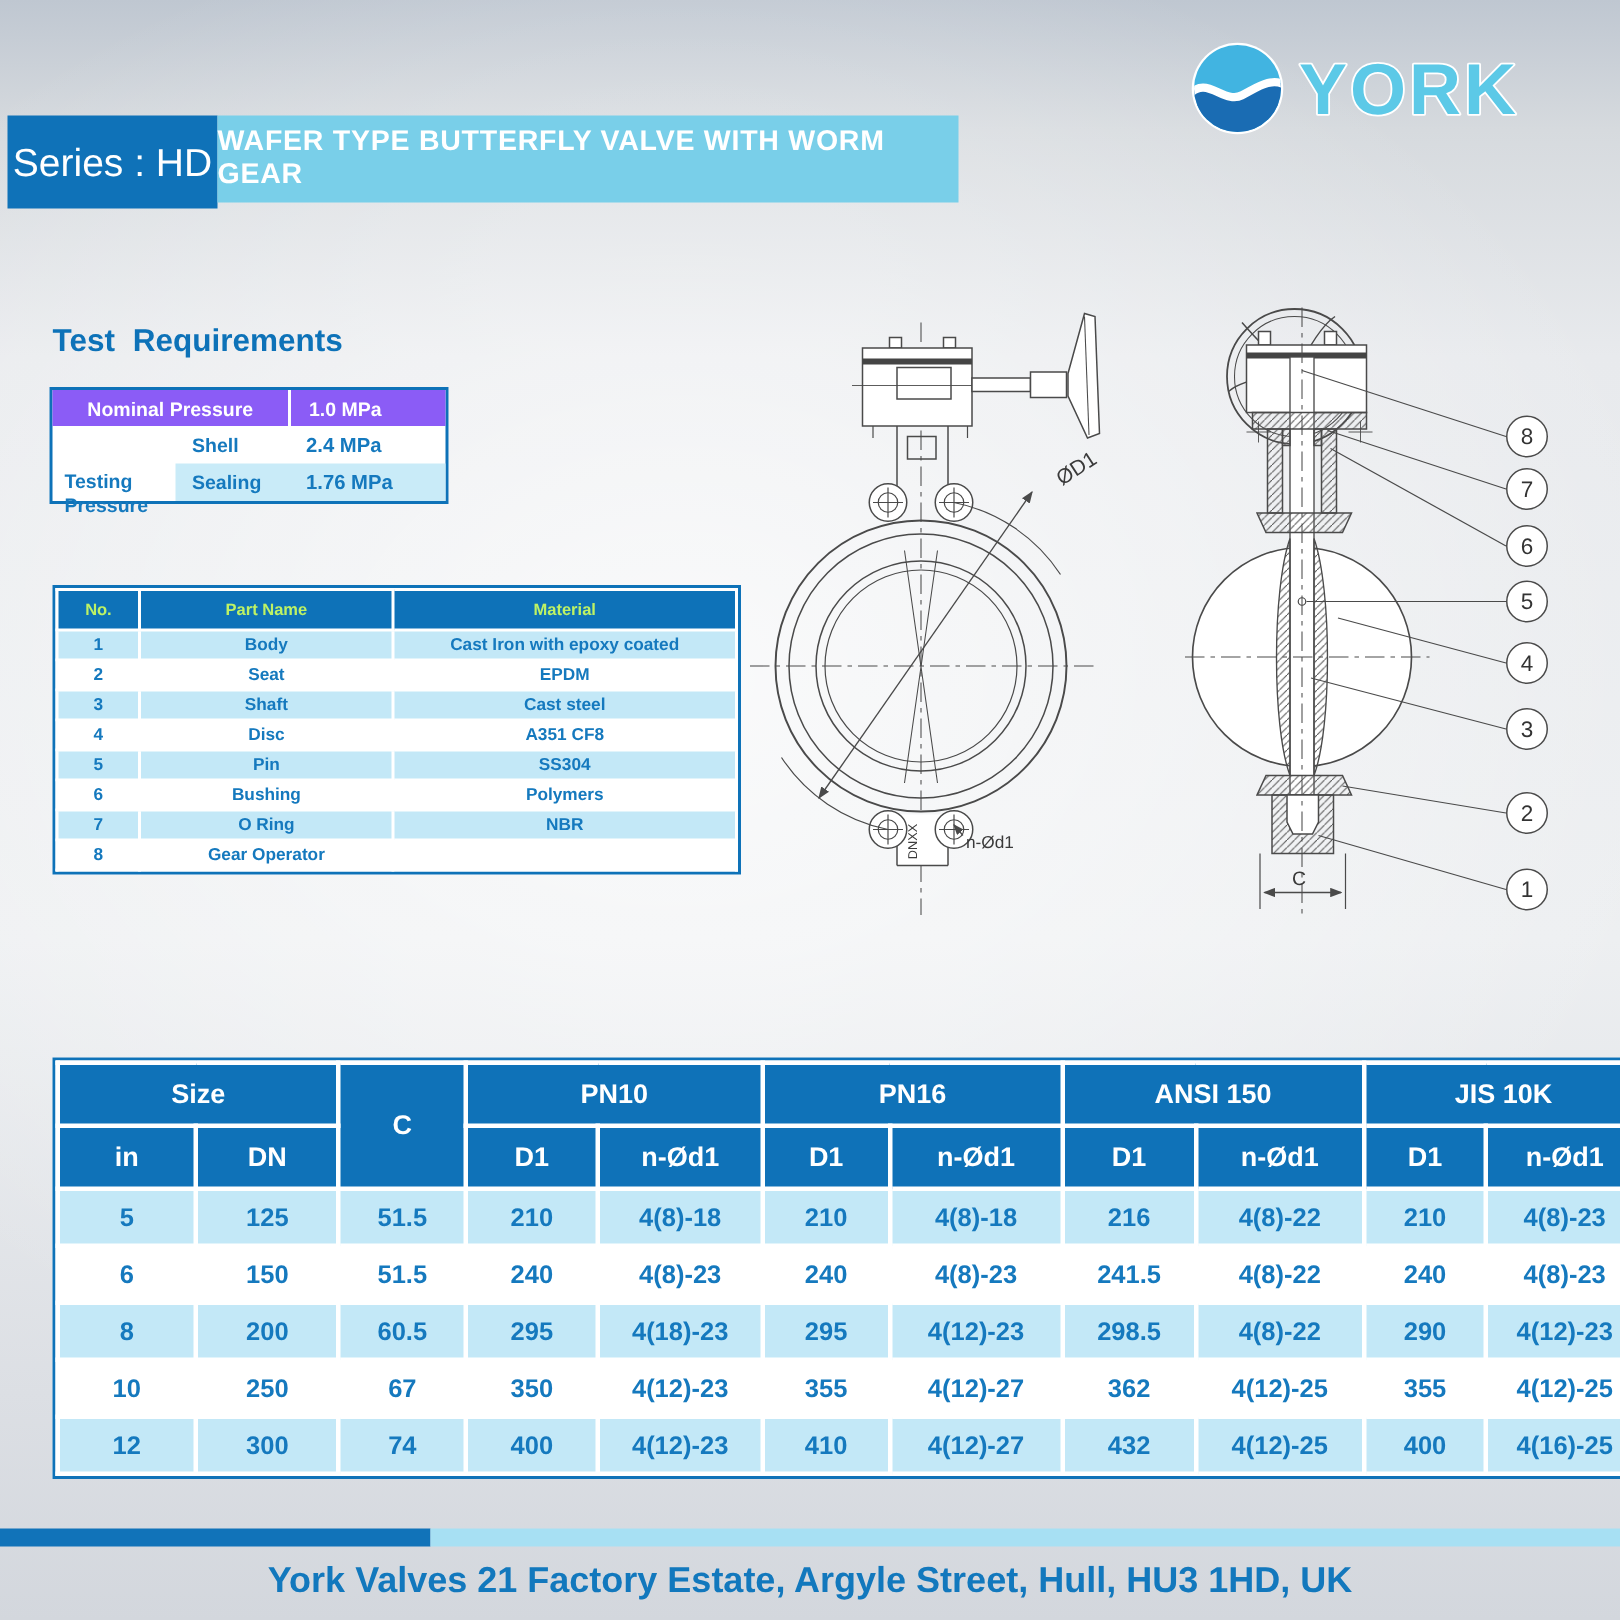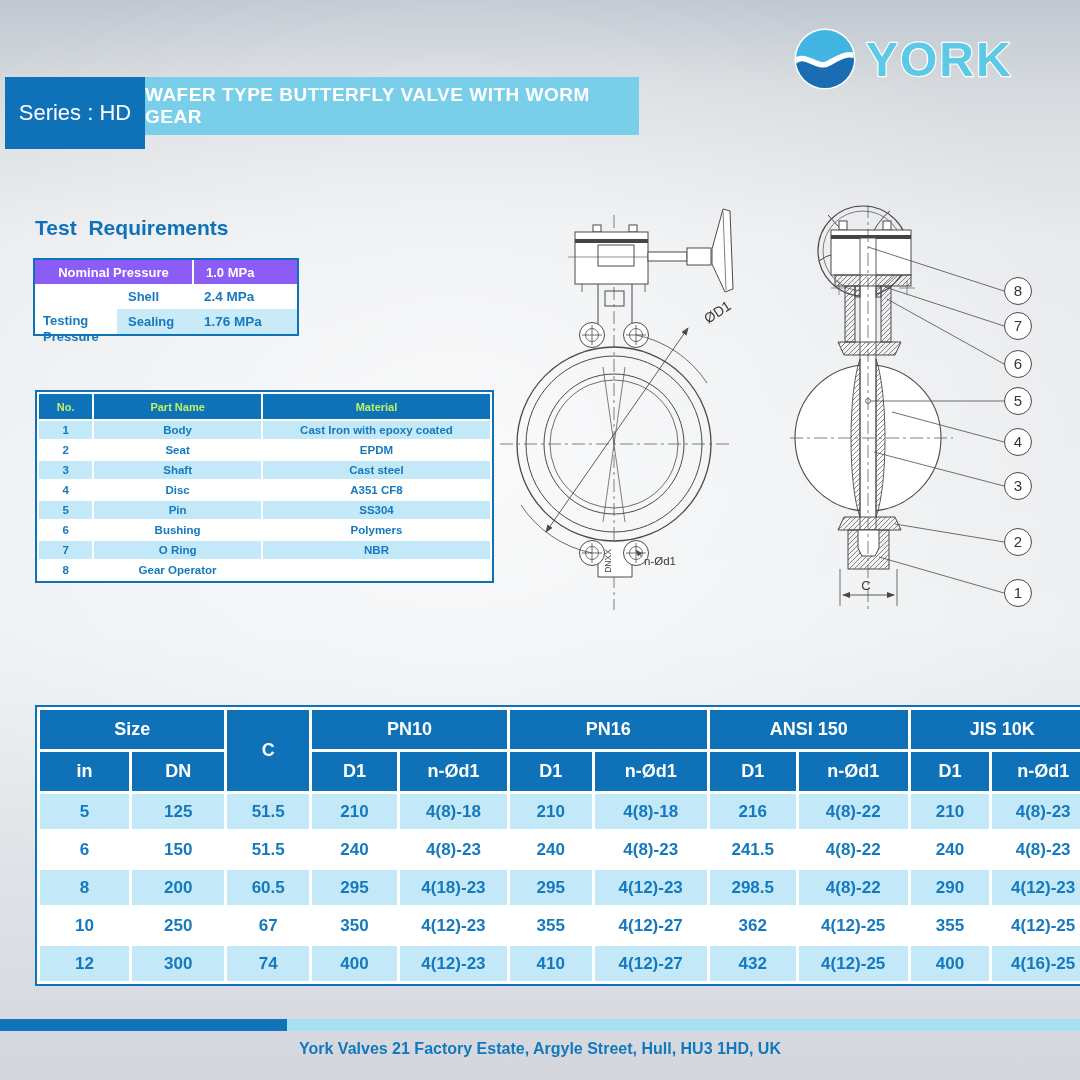--- a/index.html
+++ b/index.html
@@ -6,22 +6,22 @@
   .page{
     position:relative;width:1080px;height:1080px;overflow:hidden;
     font-family:"Liberation Sans",sans-serif;
     background:
       radial-gradient(ellipse 950px 720px at 42% 42%, rgba(255,255,255,.75), rgba(255,255,255,0) 72%),
       linear-gradient(180deg,#bfc7d1 0%,#d6dade 8%,#e8eaed 22%,#edeff1 58%,#dcdfe4 86%,#d3d7dd 100%);
   }
   .abs{position:absolute;}
   
   .logo-svg{left:792px;top:22px;}
-  .hdr-dark{left:5px;top:77px;width:140px;height:72px;background:#0f72b8;
-    display:flex;align-items:center;justify-content:center;color:#fff;font-size:22px;}
+  .hdr-dark{left:5px;top:77px;width:140px;height:62px;background:#0f72b8;
+    display:flex;align-items:center;justify-content:center;color:#fff;font-size:26px;}
   .hdr-light{left:145px;top:77px;width:494px;height:58px;background:#79cfe9;
     display:flex;align-items:center;justify-content:center;color:#fff;font-weight:bold;font-size:19px;letter-spacing:.5px;}
   
   .section-heading{color:#0d72b8;font-weight:bold;font-size:21px;}
   .ws{word-spacing:6px;}
   
   .tr-table{left:33px;top:258px;width:262px;border:2px solid #0e72b8;background:#fff;
     display:grid;grid-template-columns:82px 75px 105px;grid-template-rows:24px 25px 25px;}
   .tr-cell{display:flex;align-items:center;font-weight:bold;font-size:13px;color:#1579be;}
   .tr-head{background:#8b5cf6;color:#fff;}
@@ -43,21 +43,21 @@
   
   .dim-wrap{left:35px;top:705px;border:2px solid #0e72b8;background:#fff;}
   .dim-wrap table{width:1060px;}
   .dim-wrap th{background:#0f72b8;color:#fff;font-size:18px;font-weight:bold;border:3px solid #fff;height:37px;}
   .dim-wrap td{font-size:17px;font-weight:bold;color:#1579be;text-align:center;border:3px solid #fff;height:33px;}
   
   svg text{font-family:"Liberation Sans",sans-serif;}
   
   .foot-dark{left:0;top:1019px;width:287px;height:12px;background:#1173b9;}
   .foot-light{left:287px;top:1019px;width:793px;height:12px;background:#a7e0f3;}
-  .foot-text{left:0;top:1040px;width:1080px;text-align:center;color:#1278bd;font-weight:bold;font-size:16px;}
+  .foot-text{left:0;top:1040px;width:1080px;text-align:center;color:#1278bd;font-weight:bold;font-size:24px;}
 </style>
 </head>
 <body>
 
 <div class="page">
 
   <svg class="abs logo-svg" width="270" height="72" viewBox="0 0 270 72">
     <defs>
         <clipPath id="lc">
           <circle cx="33" cy="37" r="29"></circle>

